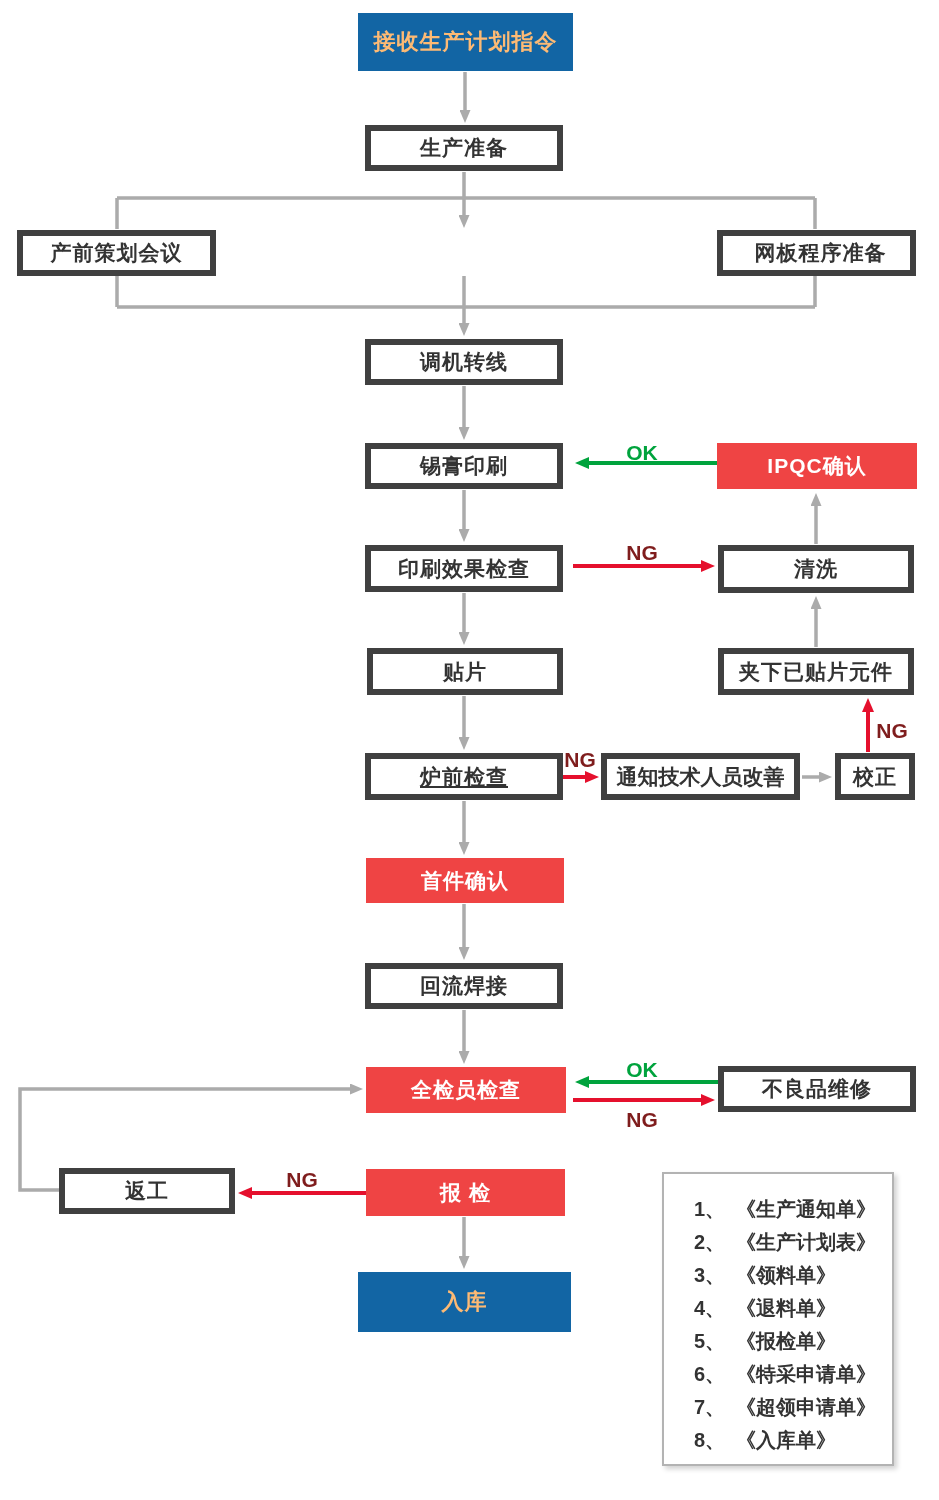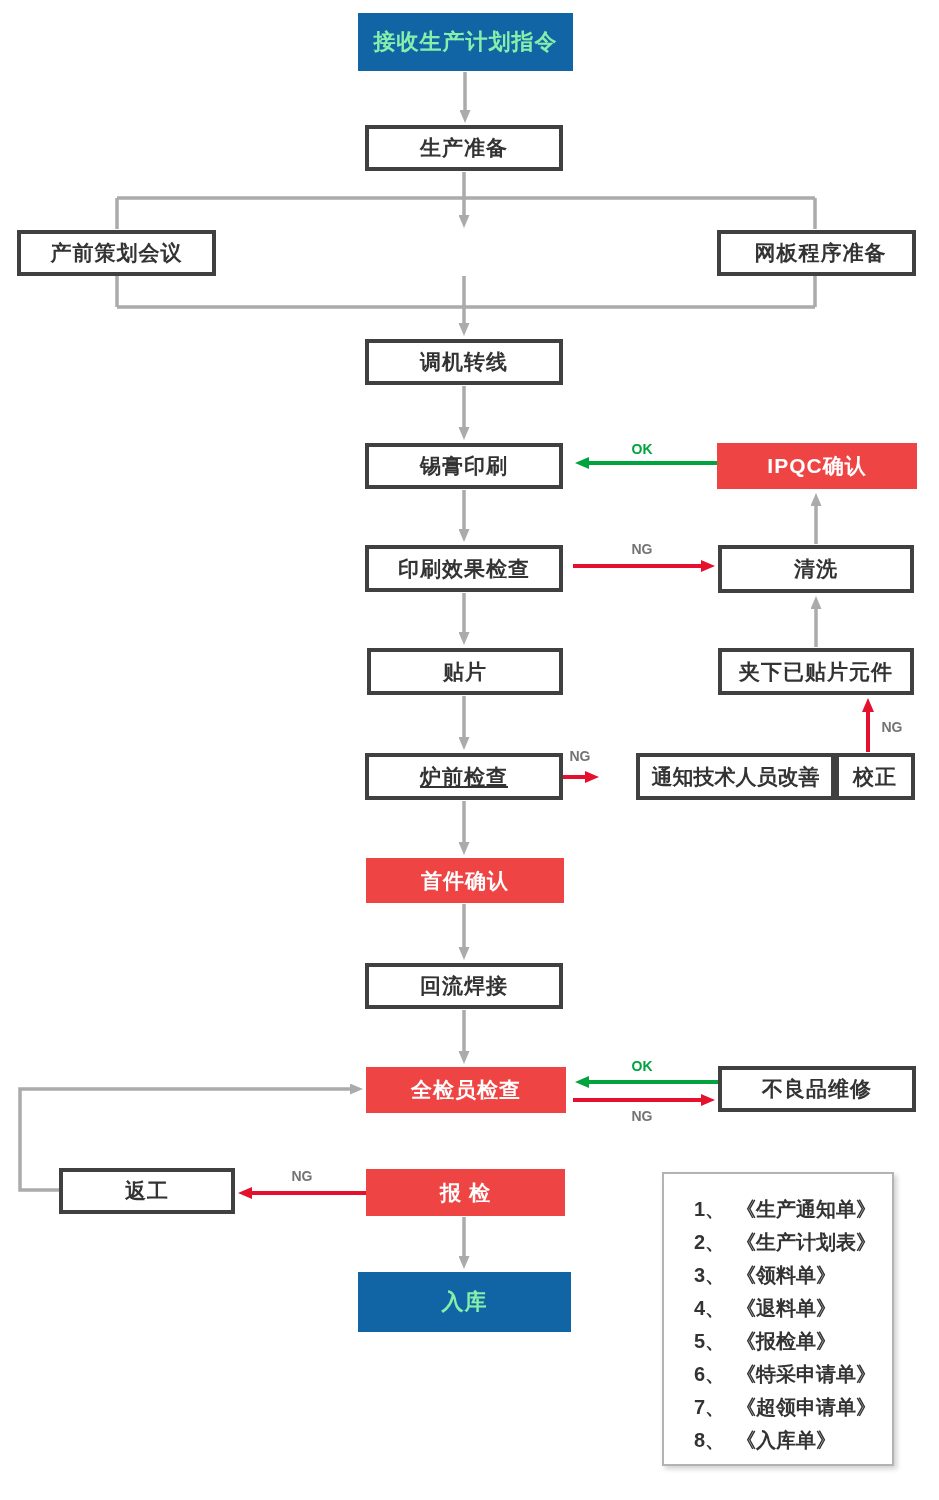--- a/index.html
+++ b/index.html
@@ -5,28 +5,28 @@
   html,body{margin:0;padding:0;background:#ffffff;}
   .stage{
     position:relative;width:939px;height:1500px;background:#ffffff;overflow:hidden;
     font-family:"Liberation Sans","DejaVu Sans",sans-serif;
   }
   .connectors{position:absolute;left:0;top:0;z-index:0;}
   .node{
     position:absolute;z-index:2;display:flex;align-items:center;justify-content:center;
     box-sizing:border-box;font-weight:bold;font-size:21px;letter-spacing:1px;
   }
-  .outline{background:#ffffff;border:4px solid #404040;color:#333333;}
-  .blue{background:#1265a4;color:#86efac;font-size:22px;}
+  .outline{background:#ffffff;border:6px solid #404040;color:#333333;}
+  .blue{background:#1265a4;color:#fdba74;font-size:22px;}
   .red{background:#ef4444;color:#ffffff;}
   .lbl{
-    position:absolute;z-index:3;font-size:14px;font-weight:bold;width:60px;text-align:center;
+    position:absolute;z-index:3;font-size:21px;font-weight:bold;width:60px;text-align:center;
   }
   .ok{color:#00a33d;}
-  .ng{color:#737373;}
+  .ng{color:#7f1d1d;}
   .docbox{
     position:absolute;z-index:2;box-sizing:border-box;background:#ffffff;
     border:2px solid #b3b3b3;box-shadow:3px 3px 5px rgba(0,0,0,0.18);
     padding:22px 0 0 30px;
   }
   .docrow{display:flex;align-items:baseline;height:33px;font-weight:bold;font-size:20px;color:#333333;}
   .docnum{width:42px;flex:none;}
   .doctitle{white-space:nowrap;}
 </style>
 </head>
@@ -96,21 +96,21 @@
   <div class="node outline" style="left:365px;top:545px;width:198px;height:47px;">印刷效果检查</div>
 
   <div class="node outline" style="left:718px;top:545px;width:196px;height:48px;">清洗</div>
 
   <div class="node outline" style="left:367px;top:648px;width:196px;height:47px;">贴片</div>
 
   <div class="node outline" style="left:718px;top:648px;width:196px;height:47px;">夹下已贴片元件</div>
 
   <div class="node outline" style="left:365px;top:753px;width:198px;height:47px;text-decoration:underline;">炉前检查</div>
 
-  <div class="node outline" style="left:601px;top:753px;width:199px;height:47px;letter-spacing:0;margin-left:35px;">通知技术人员改善</div>
+  <div class="node outline" style="left:601px;top:753px;width:199px;height:47px;letter-spacing:0;">通知技术人员改善</div>
 
   <div class="node outline" style="left:835px;top:753px;width:80px;height:47px;">校正</div>
 
   <div class="node red" style="left:366px;top:858px;width:198px;height:45px;">首件确认</div>
 
   <div class="node outline" style="left:365px;top:963px;width:198px;height:46px;">回流焊接</div>
 
   <div class="node red" style="left:366px;top:1067px;width:200px;height:46px;">全检员检查</div>
 
   <div class="node outline" style="left:718px;top:1066px;width:198px;height:46px;">不良品维修</div>

